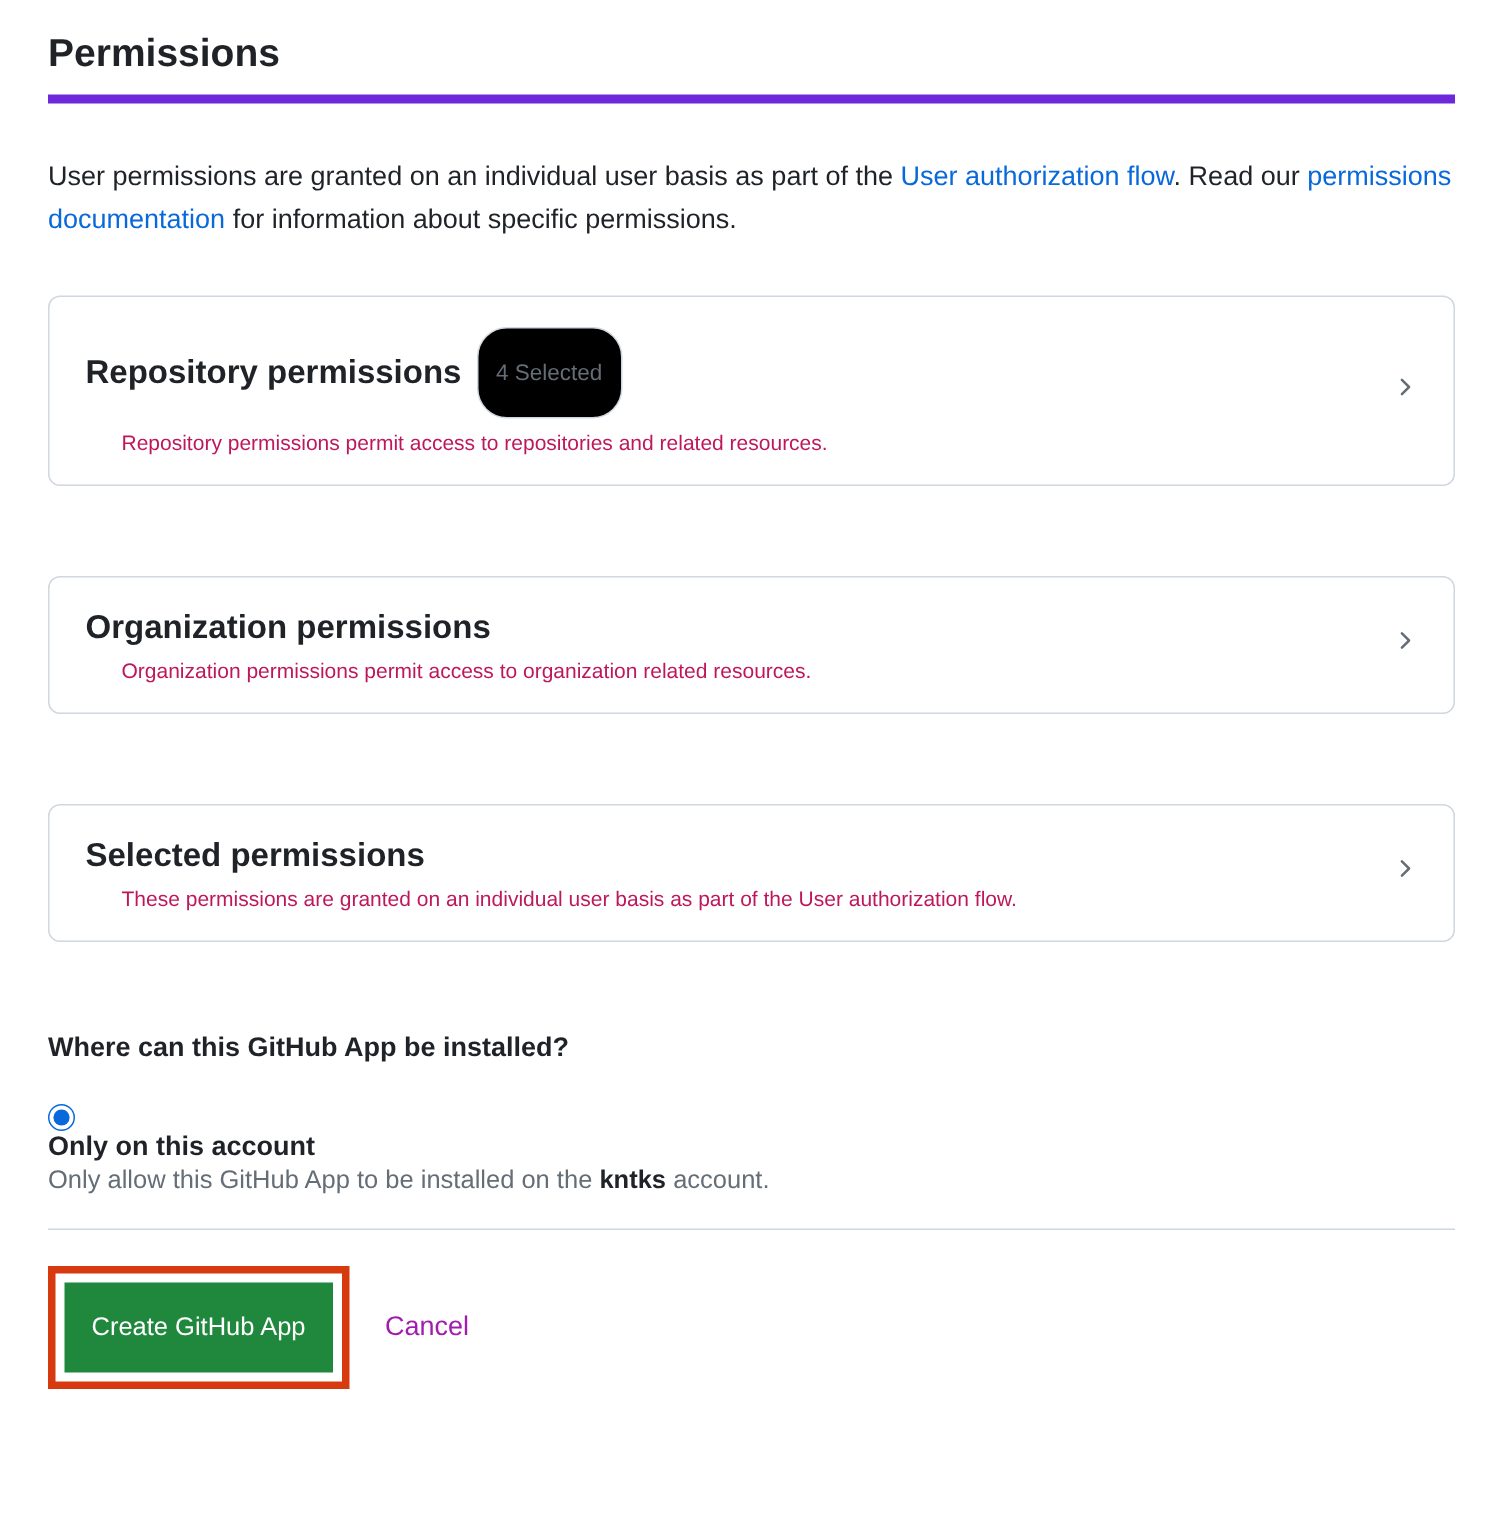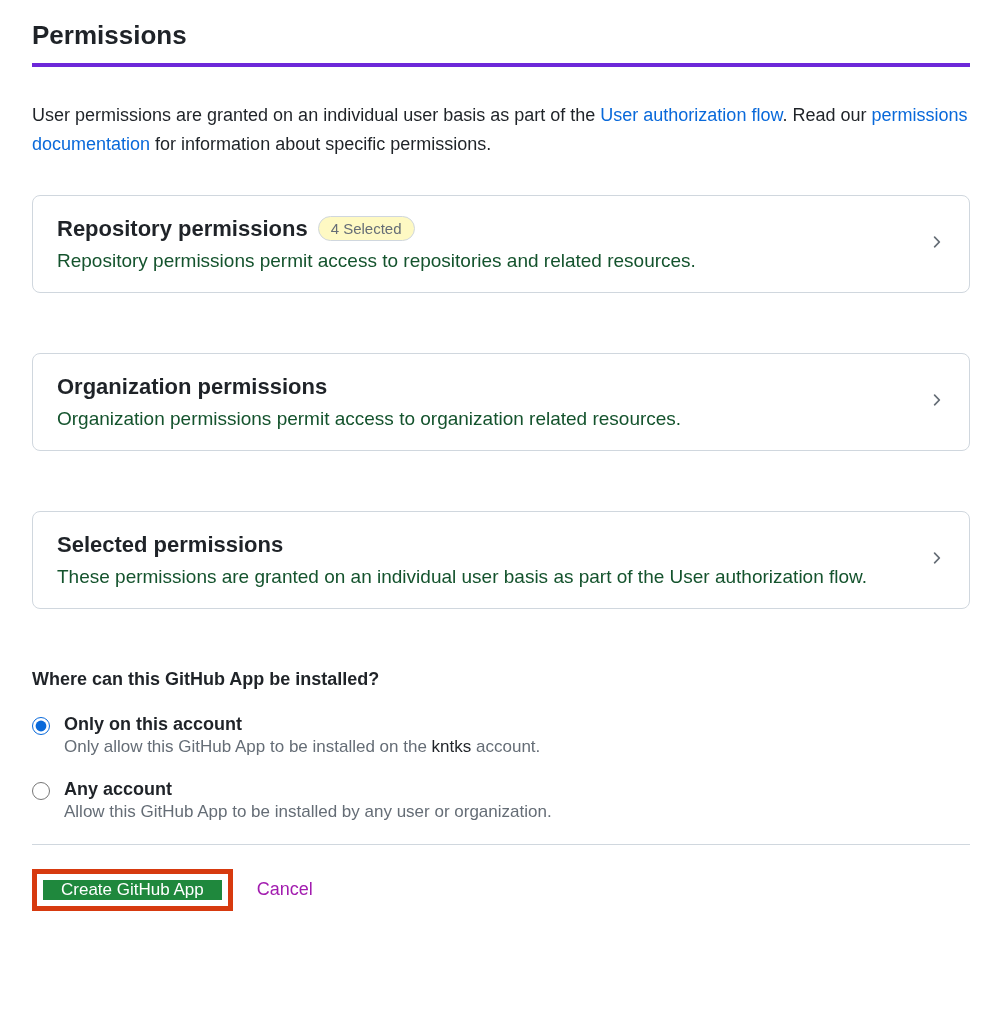--- a/index.html
+++ b/index.html
@@ -11,21 +11,21 @@
       font-family: -apple-system, BlinkMacSystemFont, "Segoe UI", Helvetica, Arial, sans-serif;
       color: #1f2328;
       background: #ffffff;
       padding: 20px 32px;
       max-width: 1002px;
     }
     .section-title {
       font-size: 26px;
       font-weight: 600;
       padding-bottom: 12px;
-      border-bottom: 4px solid #6d28d9;
+      border-bottom: 6px solid #6d28d9;
       margin-bottom: 20px;
     }
     .intro-text {
       font-size: 18px;
       line-height: 1.6;
       color: #1f2328;
       margin-bottom: 36px;
       margin-top: 34px;
     }
     .link {
@@ -51,49 +51,51 @@
       gap: 10px;
       margin-bottom: 8px;
     }
     .perm-card-title {
       font-size: 22px;
       font-weight: 600;
       color: #1f2328;
     }
     .badge {
       display: inline-block;
-      padding: 3px 12px;
+      padding: 21px 12px;
       font-size: 15px;
       font-weight: 500;
       color: #656d76;
-      background: #fef9c3;
+      background: #000000;
       border: 1px solid #d0d7de;
       border-radius: 20px;
     }
     .perm-card-desc {
-      font-size: 19px;
-      color: #14532d;
+      font-size: 14px;
+      color: #be185d;
+      margin-left: 24px;
     }
     .chevron {
       color: #656d76;
       flex-shrink: 0;
     }
     .install-section {
       margin-top: 8px;
     }
     .install-title {
       font-size: 18px;
       font-weight: 600;
       margin-bottom: 24px;
     }
     .radio-option {
       display: flex;
       align-items: flex-start;
-      gap: 14px;
+      gap: 0;
       margin-bottom: 22px;
+      flex-direction: column;
     }
     .radio-input {
       width: 18px;
       height: 18px;
       margin-top: 3px;
       accent-color: #0969da;
       cursor: pointer;
     }
     .radio-content {
       flex: 1;
@@ -104,21 +106,21 @@
       color: #1f2328;
       cursor: pointer;
       display: block;
       margin-bottom: 2px;
     }
     .radio-desc {
       font-size: 17px;
       color: #656d76;
     }
     .radio-desc strong {
-      font-weight: 400;
+      font-weight: 700;
       color: #1f2328;
     }
     .divider {
       border: none;
       border-top: 1px solid #d0d7de;
       margin: 12px 0 24px 0;
     }
     .action-row {
       display: flex;
       align-items: center;
@@ -128,21 +130,21 @@
       border: 5px solid #d73a0f;
       display: inline-block;
       padding: 6px;
     }
     .create-button {
       background: #1f883d;
       color: #ffffff;
       border: none;
       font-size: 17px;
       font-weight: 500;
-      padding: 0 18px;
+      padding: 20px 18px;
       cursor: pointer;
       display: inline-block;
     }
     .cancel-link {
       color: #a21caf;
       font-size: 18px;
       font-weight: 500;
       text-decoration: none;
       cursor: pointer;
     }
@@ -205,27 +207,20 @@
   <div class="radio-option">
     <input type="radio" name="install" class="radio-input" checked="" style="">
     <div class="radio-content">
       <label class="radio-label">Only on this account</label>
       <div class="radio-desc">
         <span>Only allow this GitHub App to be installed on the </span><strong>kntks</strong><span> account.</span>
       </div>
     </div>
   </div>
 
-  <div class="radio-option">
-    <input type="radio" name="install" class="radio-input" style="">
-    <div class="radio-content">
-      <label class="radio-label">Any account</label>
-      <div class="radio-desc">Allow this GitHub App to be installed by any user or organization.</div>
-    </div>
-  </div>
 </div>
 
 <hr class="divider">
 
 <div class="action-row">
   <div class="create-button-wrap">
     <button class="create-button">Create GitHub App</button>
   </div>
   <a href="#" class="cancel-link">Cancel</a>
 </div>

